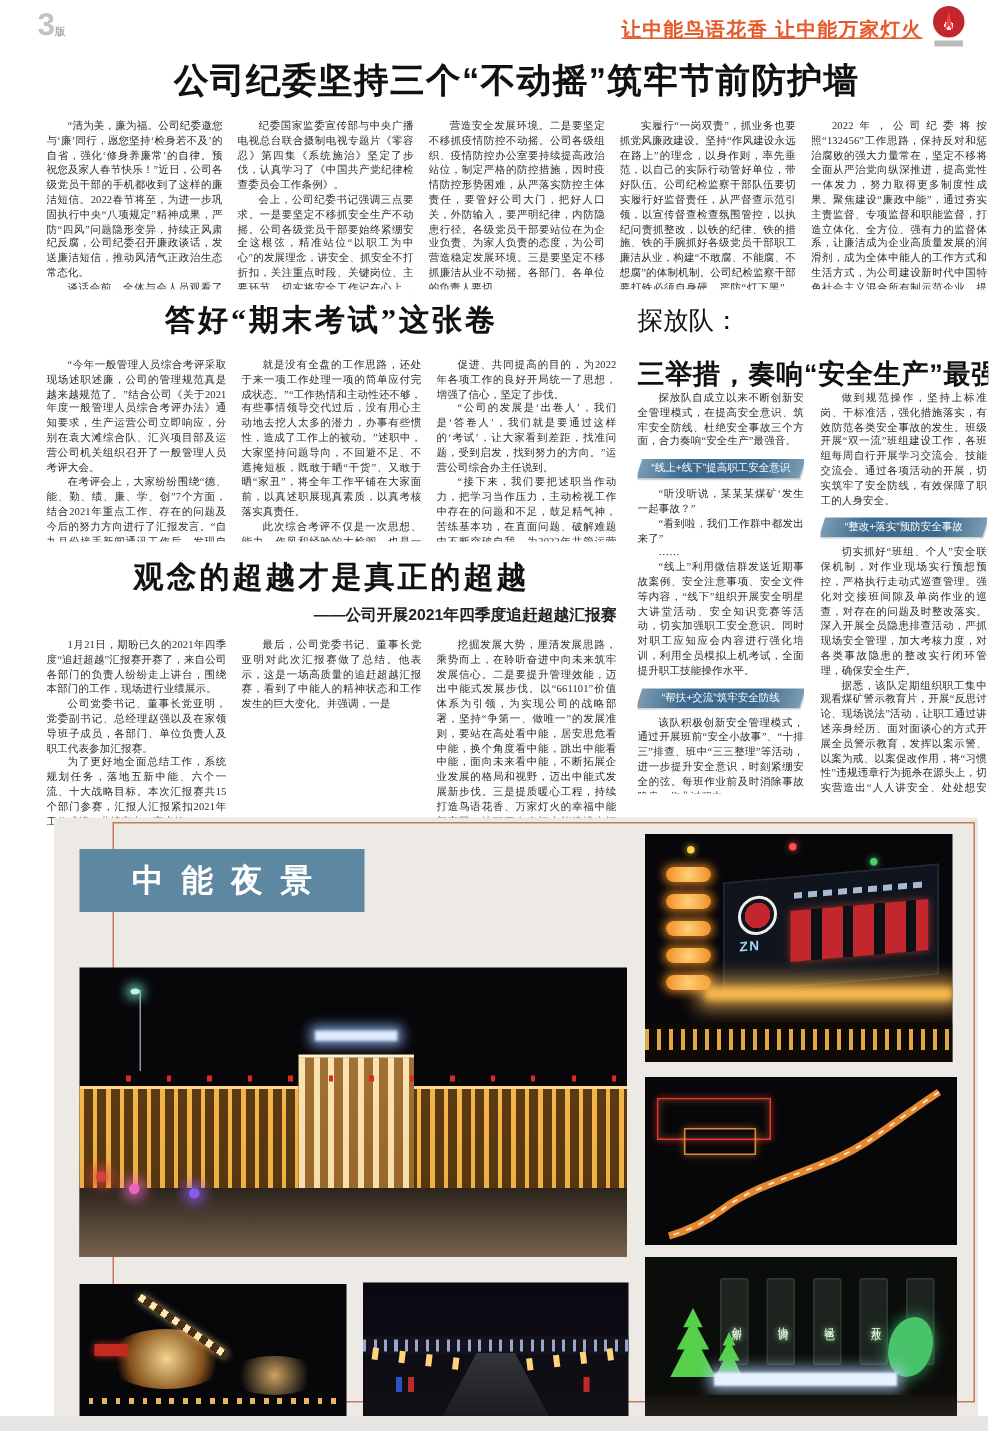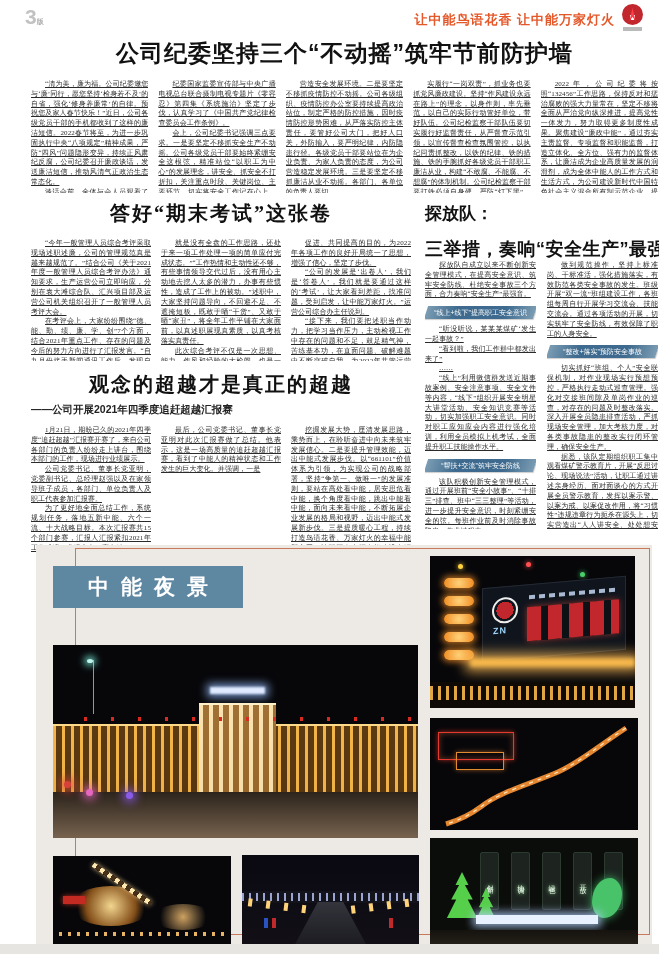--- a/index.html
+++ b/index.html
@@ -3,51 +3,51 @@
 <meta charset="utf-8">
 <style>
   html,body{margin:0;padding:0;background:#ffffff;}
   #page{position:relative;width:659px;height:954px;background:#fff;overflow:hidden;
         font-family:"Liberation Serif",serif;}
   
   .pagenum{position:absolute;left:25px;top:5px;font-family:"Liberation Sans",sans-serif;
            font-weight:bold;font-size:21px;color:#c3c2c2;}
   .pagenum small{font-size:7px;color:#aeadad;}
   .slogan{position:absolute;right:44px;top:11px;font-family:"Liberation Sans",sans-serif;
-          font-weight:bold;font-size:13px;color:#e4582a;letter-spacing:1px;white-space:nowrap;}
+          font-weight:bold;font-size:13px;color:#e4582a;letter-spacing:1px;white-space:nowrap;text-decoration:underline;}
   .brandlogo{position:absolute;right:14px;top:4px;width:25px;height:27px;text-align:center;}
   .brandlogo .emblem{width:21px;height:21px;margin:0 auto;border-radius:50%;
       background:radial-gradient(circle at 50% 62%,#fff 0 3px,#c2272d 3px);position:relative;overflow:hidden;}
   .brandlogo .emblem:before{content:"";position:absolute;left:5px;top:4px;width:11px;height:13px;
       background:#c2272d;clip-path:polygon(50% 0,78% 100%,50% 70%,22% 100%);filter:brightness(1.6);}
   .brandlogo .cap{display:block;height:4px;margin:2px 3px 0;background:#8c8c8c;opacity:.6;}
   
   .para{margin:0;text-indent:2em;text-align:justify;font-size:7px;line-height:9.8px;
-        color:#2b2b2b;letter-spacing:.1px;text-decoration:underline;}
+        color:#2b2b2b;letter-spacing:.1px;}
   .cols{display:flex;}
   .cols>div{flex:1;overflow:hidden;}
   
   #a1{position:absolute;left:31px;top:38px;width:627px;}
   #a1 .hl{font-family:"Liberation Sans",sans-serif;font-weight:900;font-size:23px;
           letter-spacing:1px;text-align:center;color:#111;}
   #a1 .cols{margin-top:11px;gap:10px;height:113px;}
   
   #row2{position:absolute;left:31px;top:196px;width:627px;display:flex;gap:14px;}
   #left2{width:380px;}
   #a2 .hl{font-family:"Liberation Serif",serif;font-weight:bold;font-size:20px;
           letter-spacing:2px;text-align:center;color:#111;margin-top:4px;}
   #a2 .cols{margin-top:12px;gap:10px;height:122px;}
   #a4{margin-top:10px;}
   #a4 .hl{font-family:"Liberation Serif",serif;font-weight:bold;font-size:20px;
           letter-spacing:2px;text-align:center;color:#111;}
   #a4 .sub{font-family:"Liberation Sans",sans-serif;font-weight:bold;font-size:10.5px;
-           text-align:left;color:#222;margin-top:5px;}
+           text-align:right;color:#222;margin-top:5px;}
   #a4 .cols{margin-top:9px;gap:10px;height:128px;}
   #a3{width:233px;}
-  #a3 .hl1{font-family:"Liberation Serif",serif;font-weight:bold;font-size:17px;color:#111;margin-top:6px;}
+  #a3 .hl1{font-family:"Liberation Serif",serif;font-weight:normal;font-size:17px;color:#111;margin-top:6px;}
   #a3 .hl2{font-family:"Liberation Sans",sans-serif;font-weight:900;font-size:18px;
            letter-spacing:.5px;color:#111;margin-top:12px;white-space:nowrap;}
   #a3 .cols{gap:11px;height:268px;}
   .sub-banner{margin:6px 1px;transform:skewX(-18deg);
       background:linear-gradient(90deg,#7b9cb3,#3d6a8e 28%,#3d6a8e 72%,#7b9cb3);
       color:#fff;font-size:7px;line-height:13px;text-align:center;
       font-family:"Liberation Sans",sans-serif;box-shadow:1px 1px 1px rgba(0,0,0,.2);}
   .sub-banner span{display:block;transform:skewX(18deg);}
   
   #panel{position:absolute;left:36px;top:545px;width:616px;height:399px;background:#edeae5;}
@@ -197,21 +197,21 @@
           <div>
               <div class="para">“今年一般管理人员综合考评采取现场述职述廉，公司的管理规范真是越来越规范了。”结合公司《关于2021年度一般管理人员综合考评办法》通知要求，生产运营公司立即响应，分别在袁大滩综合队、汇兴项目部及运营公司机关组织召开了一般管理人员考评大会。</div>
               <div class="para">在考评会上，大家纷纷围绕“德、能、勤、绩、廉、学、创”7个方面，结合2021年重点工作、存在的问题及今后的努力方向进行了汇报发言。“自九月份接手新闻通讯工作后，发现自己工作主动性不够强，对基层通讯员未能起到有效的督促，且未能深入一线了解，掌握基层动态，写作能力需提高。”“存在的问题</div>
             </div>
           <div>
               <div class="para">就是没有全盘的工作思路，还处于来一项工作处理一项的简单应付完成状态。”“工作热情和主动性还不够，有些事情领导交代过后，没有用心主动地去挖人太多的潜力，办事有些惯性，造成了工作上的被动。”述职中，大家坚持问题导向，不回避不足、不遮掩短板，既敢于晒“干货”、又敢于晒“家丑”，将全年工作平铺在大家面前，以真述职展现真素质，以真考核落实真责任。</div>
               <div class="para">此次综合考评不仅是一次思想、能力、作风和经验的大检阅，也是一次学习、教育和提高的好机会。通过述职，大家从思想上得到提高，业务上得到交流，达到取长补短、相互</div>
             </div>
           <div>
               <div class="para">促进、共同提高的目的，为2022年各项工作的良好开局统一了思想，增强了信心，坚定了步伐。</div>
-              <div class="para">“公司的发展是‘出卷人’，我们是‘答卷人’，我们就是要通过这样的‘考试’，让大家看到差距，找准问题，受到启发，让中能万家灯火。”运营公司综合办主任说到。</div>
+              <div class="para">“公司的发展是‘出卷人’，我们是‘答卷人’，我们就是要通过这样的‘考试’，让大家看到差距，找准问题，受到启发，找到努力的方向。”运营公司综合办主任说到。</div>
               <div class="para">“接下来，我们要把述职当作动力，把学习当作压力，主动检视工作中存在的问题和不足，鼓足精气神，苦练基本功，在直面问题、破解难题中不断突破自我，为2022年共管运营工作开好局、起好步。”参评同志纷纷表示。(白皎 杨志文)</div>
             </div>
         </div>
       </div>
       <div id="a4">
         <div class="hl">观念的超越才是真正的超越</div>
         <div class="sub">——公司开展2021年四季度追赶超越汇报赛</div>
         <div class="cols">
           <div>
               <div class="para">1月21日，期盼已久的2021年四季度“追赶超越”汇报赛开赛了，来自公司各部门的负责人纷纷走上讲台，围绕本部门的工作，现场进行业绩展示。</div>

